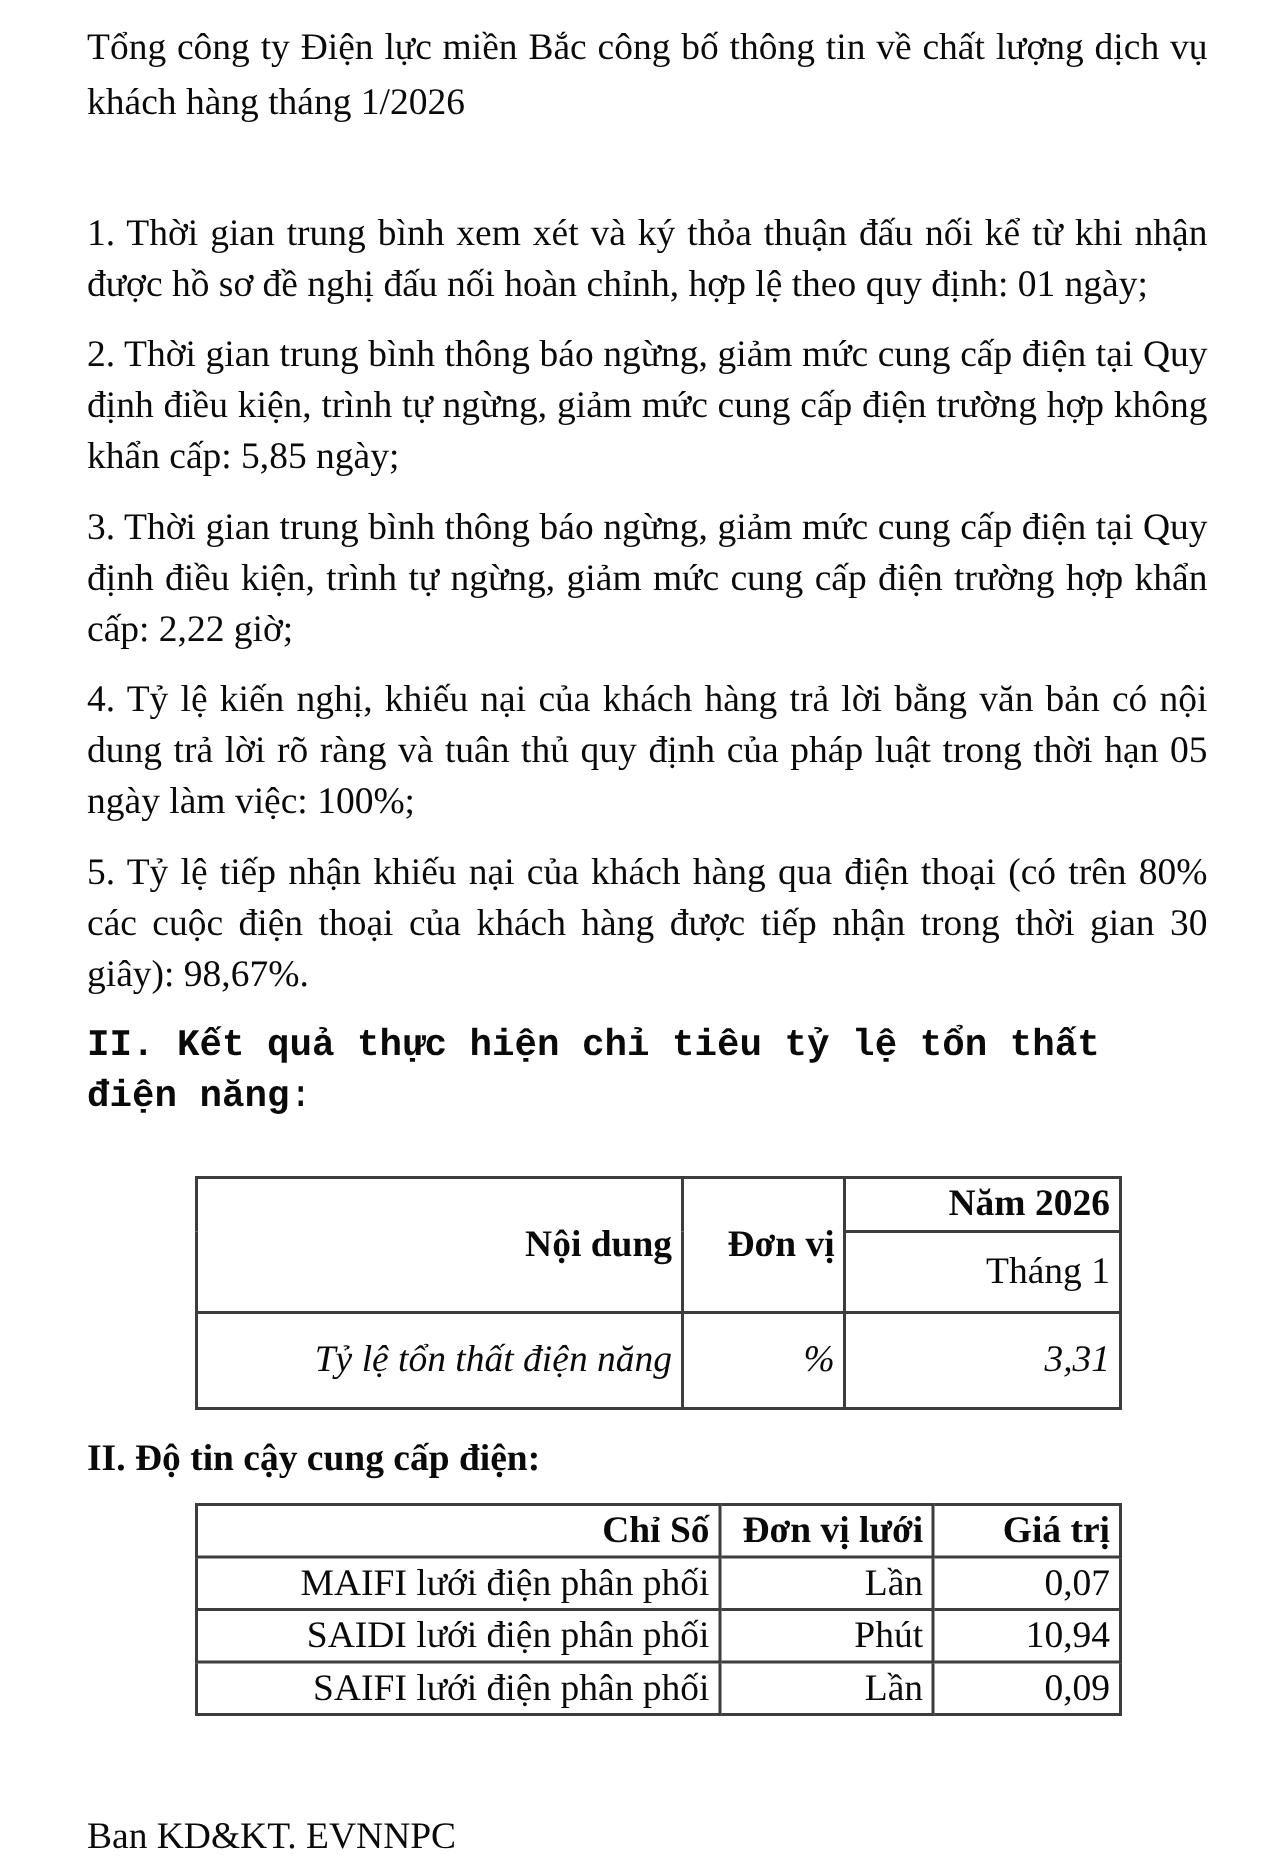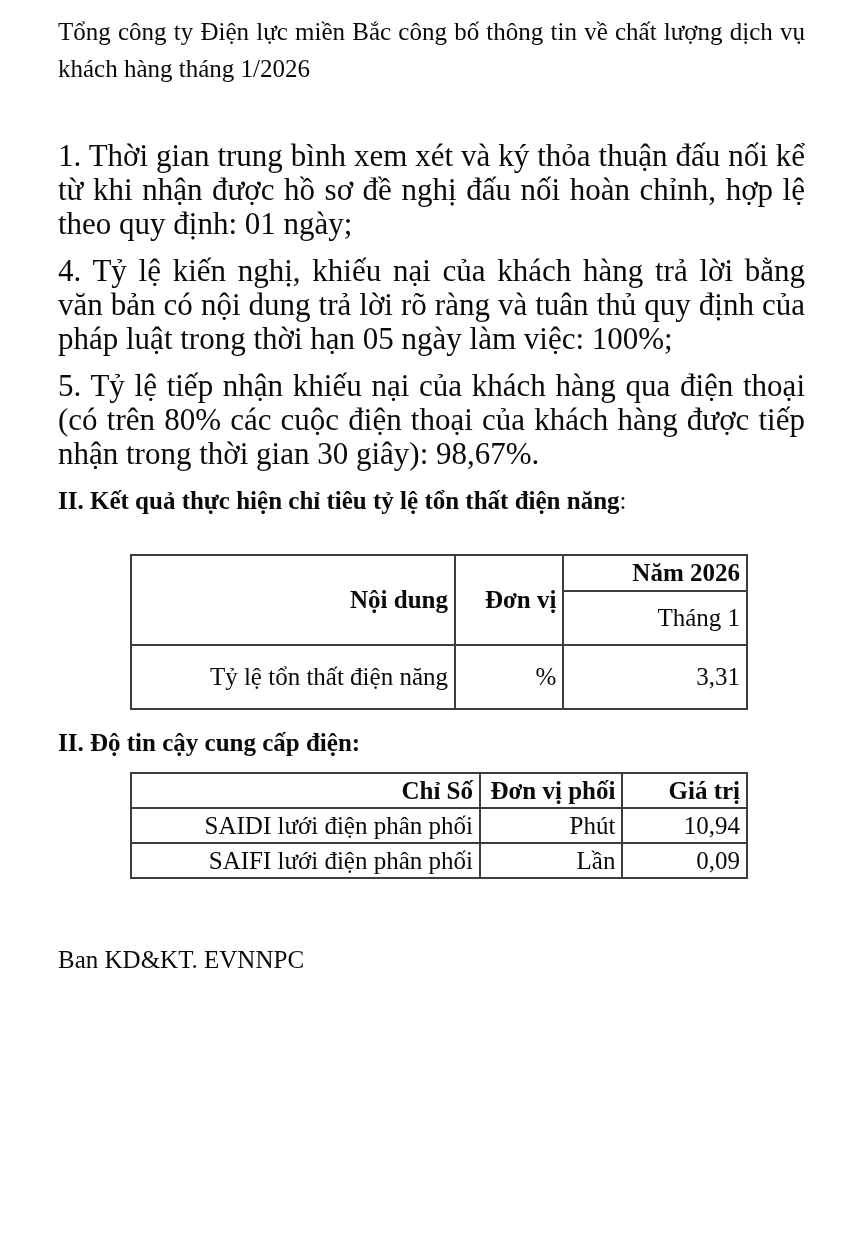--- a/index.html
+++ b/index.html
@@ -31,27 +31,28 @@
   .heading {
     font-size: 25px;
     line-height: 34px;
     font-weight: bold;
     margin: 0 0 12px 0;
   }
   .heading .normal-suffix {
     font-weight: normal;
   }
   .para {
-    font-size: 31px;
+    font-size: 25px;
     line-height: 34px;
     text-align: justify;
     margin: 0 0 13px 0;
   }
   .heading-after {
     margin-top: 2px;
+    font-family: Liberation Mono, monospace;
   }
   table {
     border-collapse: collapse;
     margin-left: 72px;
     width: 618px;
     table-layout: fixed;
     font-size: 25px;
   }
   td {
     border: 2px solid #3d3d3d;
@@ -60,21 +61,21 @@
     padding: 0 6px;
   }
   .bold-cell { font-weight: bold; }
   
   .tbl-loss { margin-top: 36px; margin-bottom: 16px; }
   .tbl-loss col.c1 { width: 52.6%; }
   .tbl-loss col.c2 { width: 17.6%; }
   .tbl-loss col.c3 { width: 29.8%; }
   .tbl-loss .r-year td { height: 34px; }
   .tbl-loss .r-month td { height: 52px; border-radius: 10px; }
-  .tbl-loss .r-data td { height: 62px; }
+  .tbl-loss .r-data td { height: 62px; font-style: italic; }
   
   .tbl-rel { margin-top: 10px; margin-bottom: 0; }
   .tbl-rel col.c1 { width: 56.6%; }
   .tbl-rel col.c2 { width: 23.1%; }
   .tbl-rel col.c3 { width: 20.2%; }
   .tbl-rel td { height: 33px; }
   .footer-sign {
     font-size: 25px;
     line-height: 34px;
     margin: 64px 0 0 0;
@@ -82,20 +83,22 @@
 </style>
 </head>
 <body>
 
 <div class="page">
 
   <p class="title">Tổng công ty Điện lực miền Bắc công bố thông tin về chất lượng dịch vụ khách hàng tháng 1/2026</p>
 
 
   <p class="para">1. Thời gian trung bình xem xét và ký thỏa thuận đấu nối kể từ khi nhận được hồ sơ đề nghị đấu nối hoàn chỉnh, hợp lệ theo quy định: 01 ngày;</p>
+  <p class="para">2. Thời gian trung bình thông báo ngừng, giảm mức cung cấp điện tại Quy định điều kiện, trình tự ngừng, giảm mức cung cấp điện trường hợp không khẩn cấp: 5,85 ngày;</p>
+  <p class="para">3. Thời gian trung bình thông báo ngừng, giảm mức cung cấp điện tại Quy định điều kiện, trình tự ngừng, giảm mức cung cấp điện trường hợp khẩn cấp: 2,22 giờ;</p>
   <p class="para">4. Tỷ lệ kiến nghị, khiếu nại của khách hàng trả lời bằng văn bản có nội dung trả lời rõ ràng và tuân thủ quy định của pháp luật trong thời hạn 05 ngày làm việc: 100%;</p>
   <p class="para">5. Tỷ lệ tiếp nhận khiếu nại của khách hàng qua điện thoại (có trên 80% các cuộc điện thoại của khách hàng được tiếp nhận trong thời gian 30 giây): 98,67%.</p>
 
   <p class="heading heading-after"><span>II. Kết quả thực hiện chỉ tiêu tỷ lệ tổn thất điện năng</span><span class="normal-suffix">:</span></p>
 
   <table class="tbl-loss">
     <colgroup>
         <col class="c1">
         <col class="c2">
         <col class="c3">
@@ -121,22 +124,27 @@
 
   <table class="tbl-rel">
     <colgroup>
         <col class="c1">
         <col class="c2">
         <col class="c3">
       </colgroup>
     <tbody>
       <tr>
         <td class="bold-cell">Chỉ Số</td>
-        <td class="bold-cell">Đơn vị phối</td>
+        <td class="bold-cell">Đơn vị lưới</td>
         <td class="bold-cell">Giá trị</td>
+      </tr>
+      <tr>
+        <td>MAIFI lưới điện phân phối</td>
+        <td>Lần</td>
+        <td>0,07</td>
       </tr>
       <tr>
         <td>SAIDI lưới điện phân phối</td>
         <td>Phút</td>
         <td>10,94</td>
       </tr>
       <tr>
         <td>SAIFI lưới điện phân phối</td>
         <td>Lần</td>
         <td>0,09</td>

